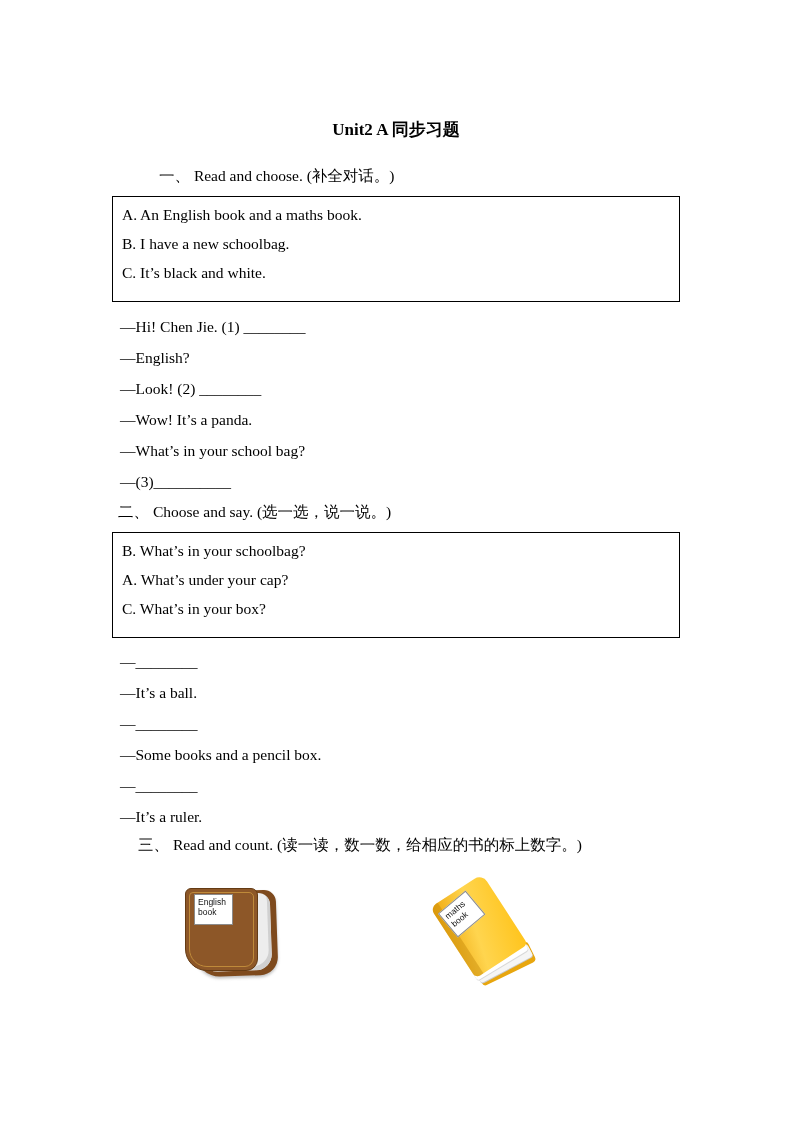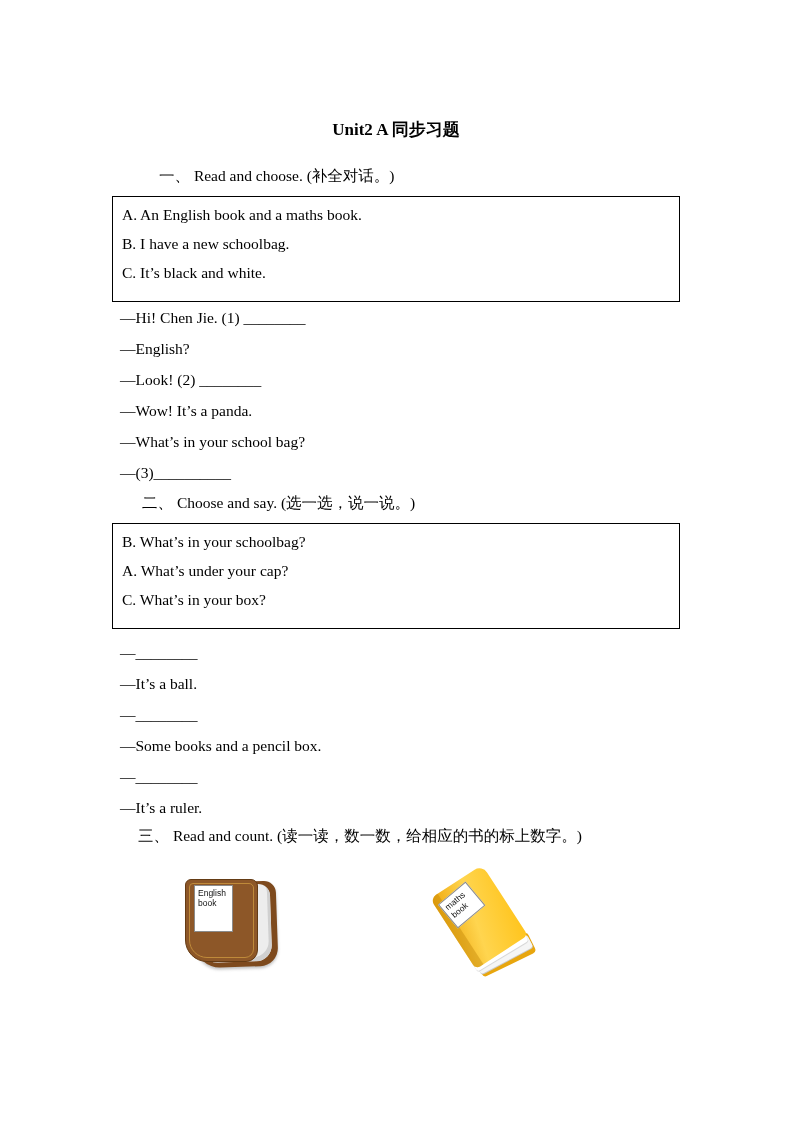--- a/index.html
+++ b/index.html
@@ -21,32 +21,32 @@
     text-align: center;
     line-height: 20px;
   }
 
   .sec-heading {
     font-size: 15.5px;
     line-height: 22px;
     padding-left: 6px;
   }
   .sec1-heading { margin-top: 25px; margin-left: 41px; }
-  .sec2-heading { margin-top: 4px; margin-left: 24px; }
+  .sec2-heading { margin-top: 4px; }
   .sec3-heading { margin-top: 2px; margin-left: 20px; }
 
   .opt-box {
     border: 1.5px solid #000000;
     margin-top: 9px;
     padding: 3px 6px 14px 9px;
   }
   .opt-line { font-size: 15.5px; line-height: 29px; }
 
   .dialogue { padding-left: 8px; }
-  .dialogue1 { }
+  .dialogue1 { margin-top: 9px; }
   .dialogue2 { margin-top: 8px; }
   .d-line { font-size: 15.5px; line-height: 31px; }
 
   .books-row { position: relative; margin-top: 24px; height: 108px; }
 
   
   .book-en { position: absolute; left: 73px; top: 8px; width: 96px; height: 94px; }
   .en-back {
     position: absolute; left: 10px; top: 3px; width: 82px; height: 85px;
     background: #7e4a1d; border-radius: 8px 12px 18px 24px;
@@ -67,21 +67,21 @@
   .en-cover::after {
     content: ""; position: absolute; inset: 3px;
     border: 1px solid #bf8a3a; border-radius: 4px 5px 9px 18px;
   }
   .book-label {
     position: absolute; background: #ffffff; border: 1px solid #8b8b8b;
     font-family: "Liberation Sans", "DejaVu Sans", sans-serif;
     font-size: 8.5px; line-height: 10px; color: #111111;
     padding: 2px 2px 0 3px; overflow: hidden;
   }
-  .en-label { left: 9px; top: 6px; width: 39px; height: 47px; }
+  .en-label { left: 9px; top: 6px; width: 39px; height: 31px; }
 
   
   .book-ma {
     position: absolute; left: 336px; top: 4px; width: 62px; height: 84px;
     transform: rotate(-33deg);
   }
   .ma-back {
     position: absolute; left: 3px; bottom: -15px; width: 59px; height: 22px;
     background: #e8a60e; border-radius: 4px; transform: rotate(7deg);
   }

